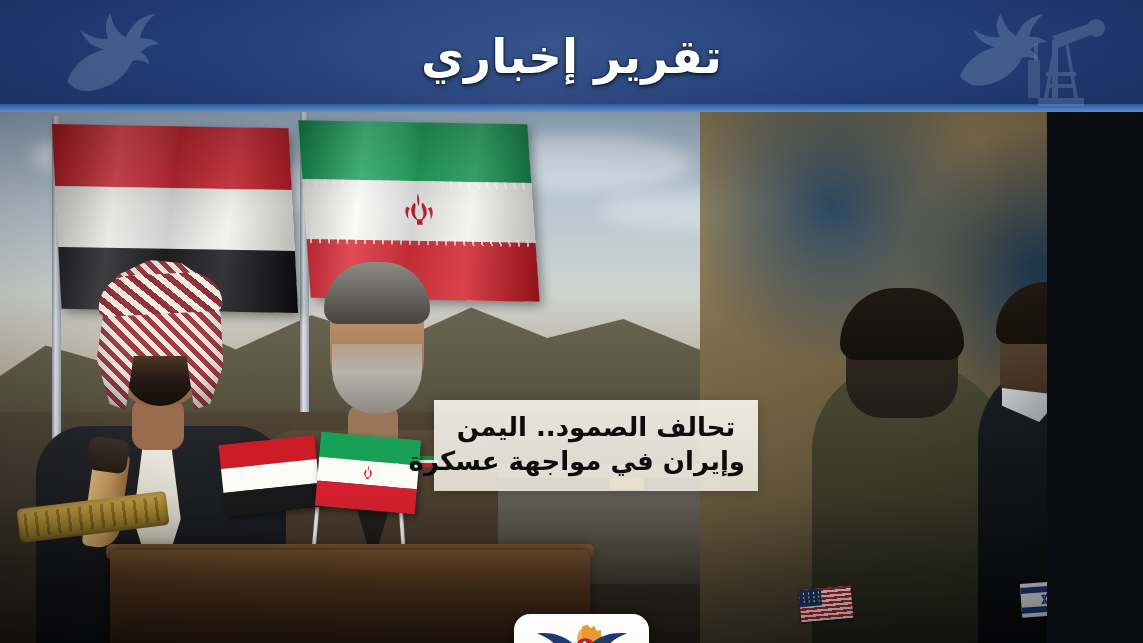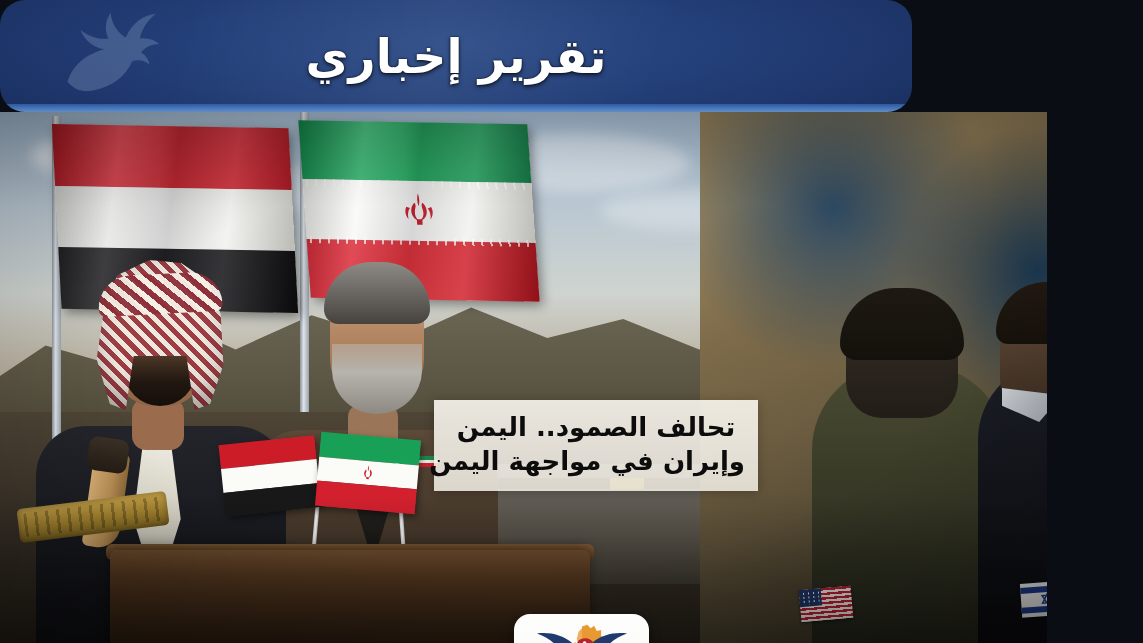--- a/index.html
+++ b/index.html
@@ -8,25 +8,24 @@
 
   #stage{
     position:relative;
     width:1143px;height:643px;
     overflow:hidden;
     background:#0a0d14;
   }
 
   
   .banner{
-    position:absolute;left:0;top:0;width:912px;height:112px;
+    position:absolute;left:0;top:0;width:1143px;height:112px;
     background:
       radial-gradient(ellipse 70% 120% at 50% 40%, #2b4a86 0%, #24407a 40%, #1d3468 75%, #182c59 100%);
     overflow:hidden;
-    border-radius:25px;
   }
   .banner-sheen{
     position:absolute;left:0;top:0;width:100%;height:100%;
     background:linear-gradient(105deg, rgba(255,255,255,0.00) 20%, rgba(255,255,255,0.055) 48%, rgba(255,255,255,0.00) 72%);
     pointer-events:none;
   }
   .banner-bottomline{
     position:absolute;left:0;bottom:0;width:100%;height:8px;
     background:linear-gradient(to bottom,#2f5fa8 0%,#4a7dc4 45%,#6e9bd4 100%);
     opacity:.85;
@@ -505,21 +504,21 @@
       </svg>
     </div>
 
     <div class="podium-top"></div>
     <div class="podium"></div>
 
     <div class="vignette"></div>
 
     <div class="headline">
       <p>تحالف الصمود.. اليمن</p>
-      <p>وإيران في مواجهة اليمن</p>
+      <p>وإيران في مواجهة عسكرة</p>
     </div>
 
     <div class="logo">
       <svg class="logo-mark" viewBox="0 0 120 96">
         <g fill="#e8952a">
           <path d="M60 6 L66 4 L70 8 L74 5 L77 11 L82 10 L82 17 L87 19 L84 25 L88 29 L60 33 Z" opacity=".96"></path>
           <path d="M60 8 L56 12 L54 20 L56 28 L60 33 Z" opacity=".75"></path>
         </g>
         <g fill="#1f3a6e">
           <path d="M52 28C40 16 24 12 8 14c12 4 20 10 25 18-10-4-20-4-28 0 11 1 20 5 26 12-8-1-15 1-20 5 10 0 18 3 24 9 6 6 13 8 21 7z"></path>

